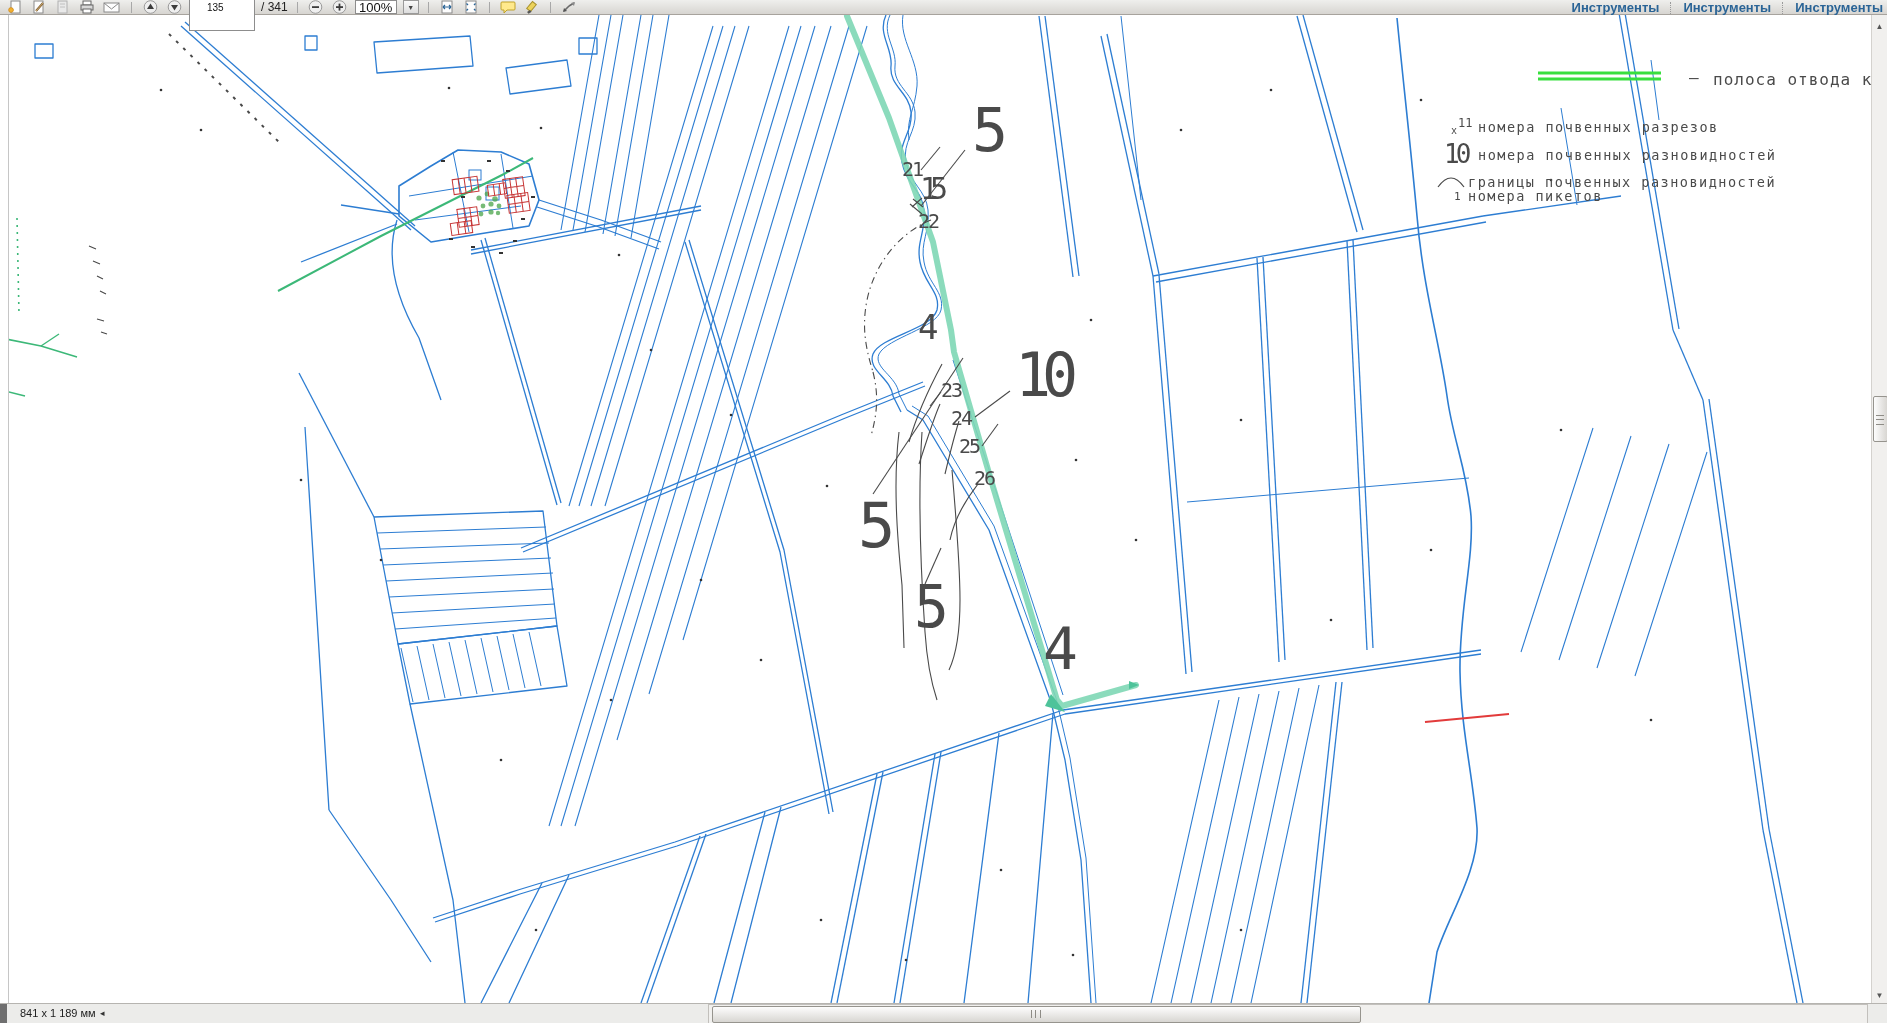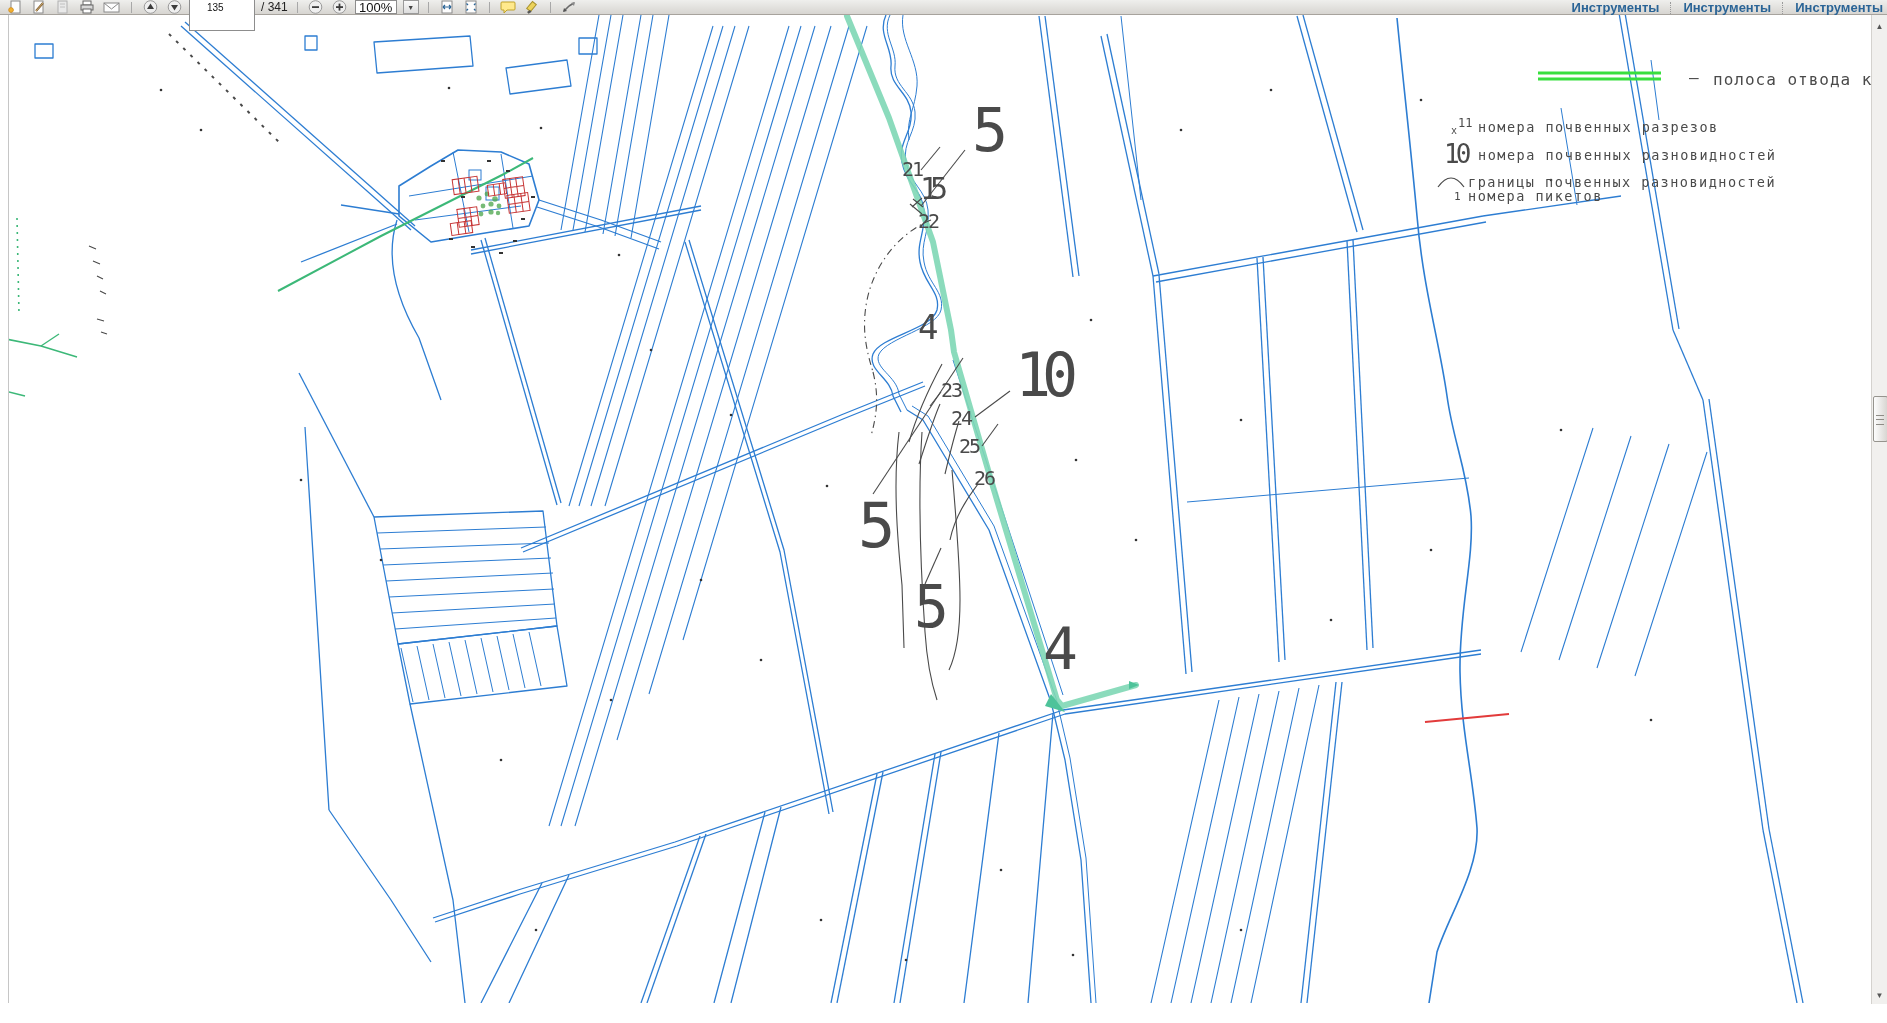--- a/index.html
+++ b/index.html
@@ -467,14 +467,24 @@
       <span>▲</span>
     </div>
     <div class="vthumb">
       <div class="grip"></div>
     </div>
     <div class="vbtn" style="bottom:0px;top:auto">
       <span>▼</span>
     </div>
   </div>
 
+  <div class="statusbar">
+    <div class="corner"></div>
+    <span class="pagesize">841 x 1 189 мм</span>
+    <span class="harrow">◂</span>
+    <div class="htrack">
+      <div class="hthumb">
+        <div class="grip"></div>
+      </div>
+    </div>
+  </div>
 
 </div>
 
 </body></html>

